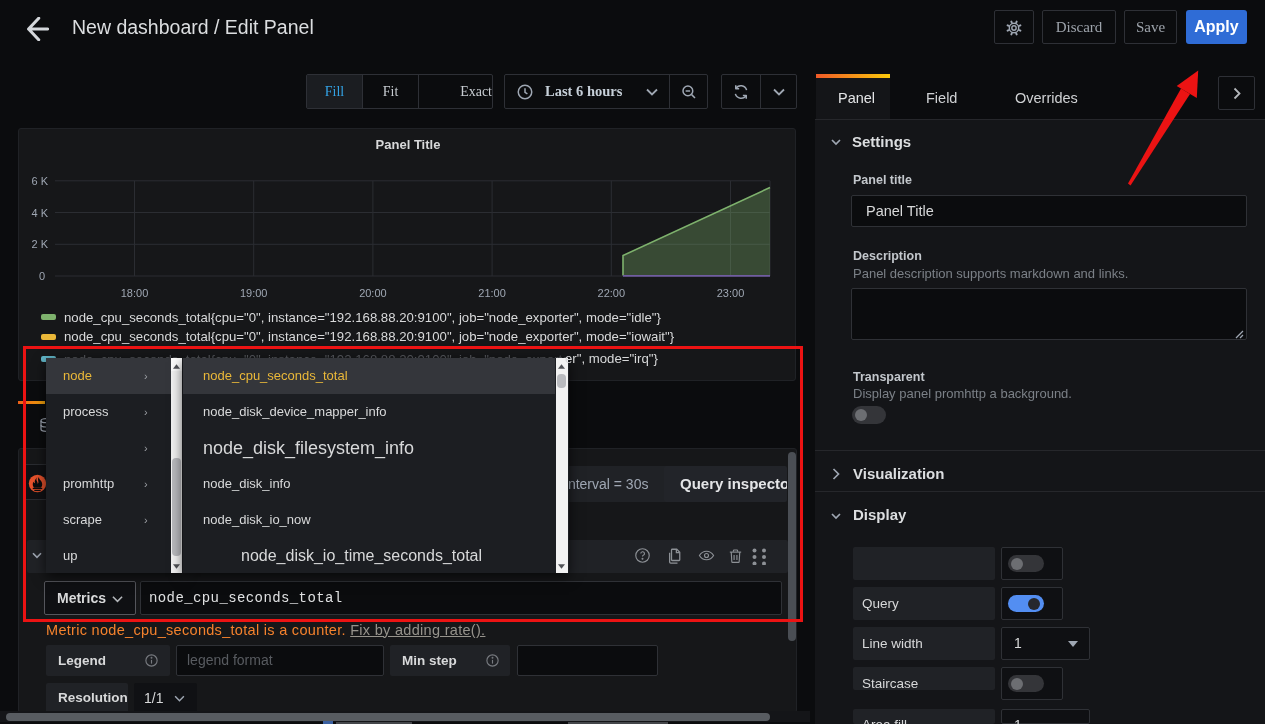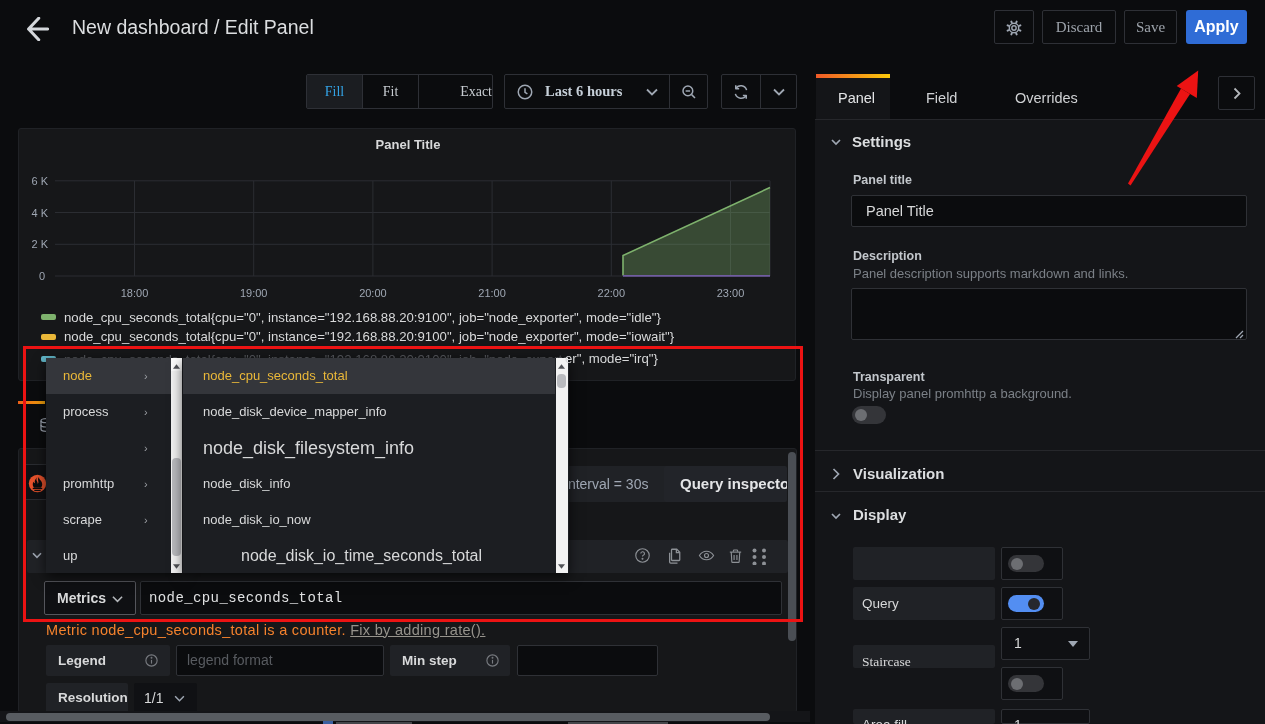--- a/index.html
+++ b/index.html
@@ -329,28 +329,31 @@
 
   <div class="abs lbl" style="left:853px;top:587px;width:142px;height:33px;">
       <div class="abs" style="left:9px;top:0;line-height:33px;font-size:13.5px;color:#d8d9da;">Query</div>
     </div>
   <div class="abs" style="left:1001px;top:587px;width:62px;height:33px;border:1px solid #2f3136;border-radius:2px;background:#0f1013;">
     <div class="abs" style="left:6px;top:7px;width:36px;height:17px;background:#538ef2;border-radius:9px;">
       <div class="abs" style="left:20px;top:2.5px;width:12px;height:12px;border-radius:50%;background:#26282d;"></div>
     </div>
   </div>
 
+  <div class="abs lbl" style="left:853px;top:627px;width:142px;height:33px;">
+      <div class="abs" style="left:9px;top:0;line-height:33px;font-size:13.5px;color:#d8d9da;">Line width</div>
+    </div>
   <div class="abs" style="left:1001px;top:627px;width:89px;height:33px;border:1px solid #2f3136;border-radius:2px;background:#0f1013;">
     <div class="abs" style="left:12px;top:0;line-height:31px;font-size:14px;color:#d8d9da;">1</div>
     <svg class="abs" style="left:66px;top:13px;" width="10" height="6" viewBox="0 0 10 6">
         <path d="M0 0h10L5 6z" fill="#9fa7b3"></path>
       </svg>
   </div>
 
-  <div class="abs lbl" style="left:853px;top:645px;width:142px;height:23px;font-family:Liberation Serif, serif;">
+  <div class="abs lbl" style="left:853px;top:667px;width:142px;height:23px;">
       <div class="abs" style="left:9px;top:0;line-height:33px;font-size:13.5px;color:#d8d9da;">Staircase</div>
     </div>
   <div class="abs" style="left:1001px;top:667px;width:62px;height:33px;border:1px solid #2f3136;border-radius:2px;background:#0f1013;">
     <div class="abs" style="left:6px;top:7px;width:36px;height:17px;background:#343539;border-radius:9px;">
       <div class="abs" style="left:3px;top:2.5px;width:12px;height:12px;border-radius:50%;background:#6c6e72;"></div>
     </div>
   </div>
 
   <div class="abs lbl" style="left:853px;top:709px;width:142px;height:15px;">
       <div class="abs" style="left:9px;top:8px;font-size:13.5px;color:#d8d9da;">Area fill</div>

